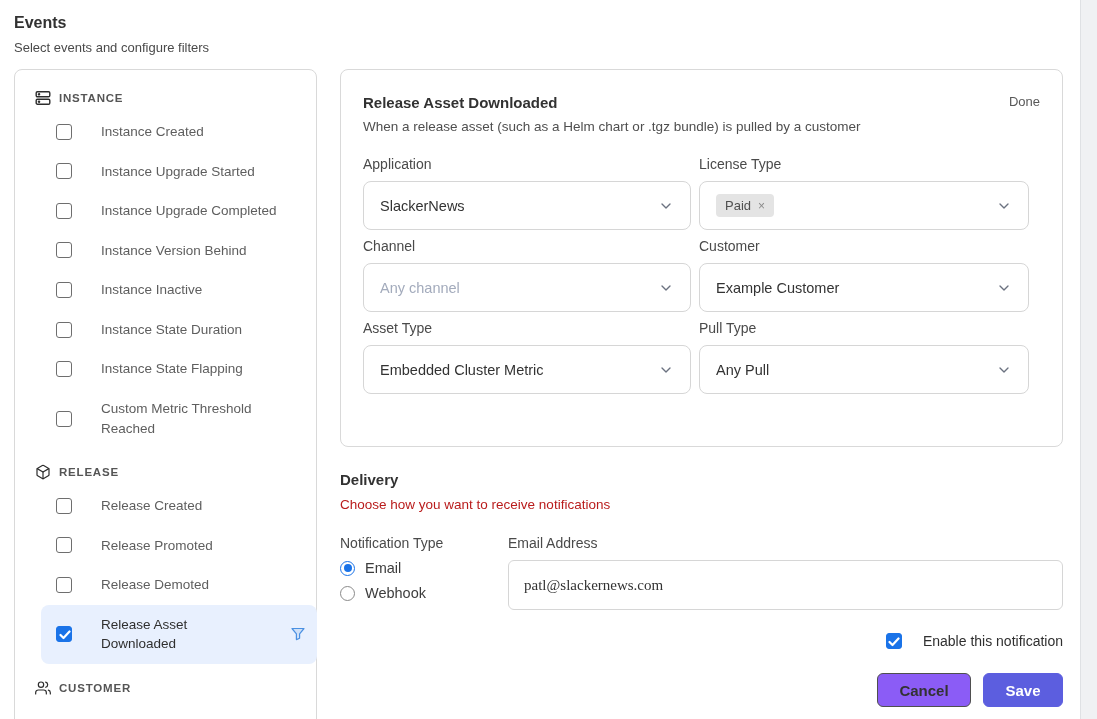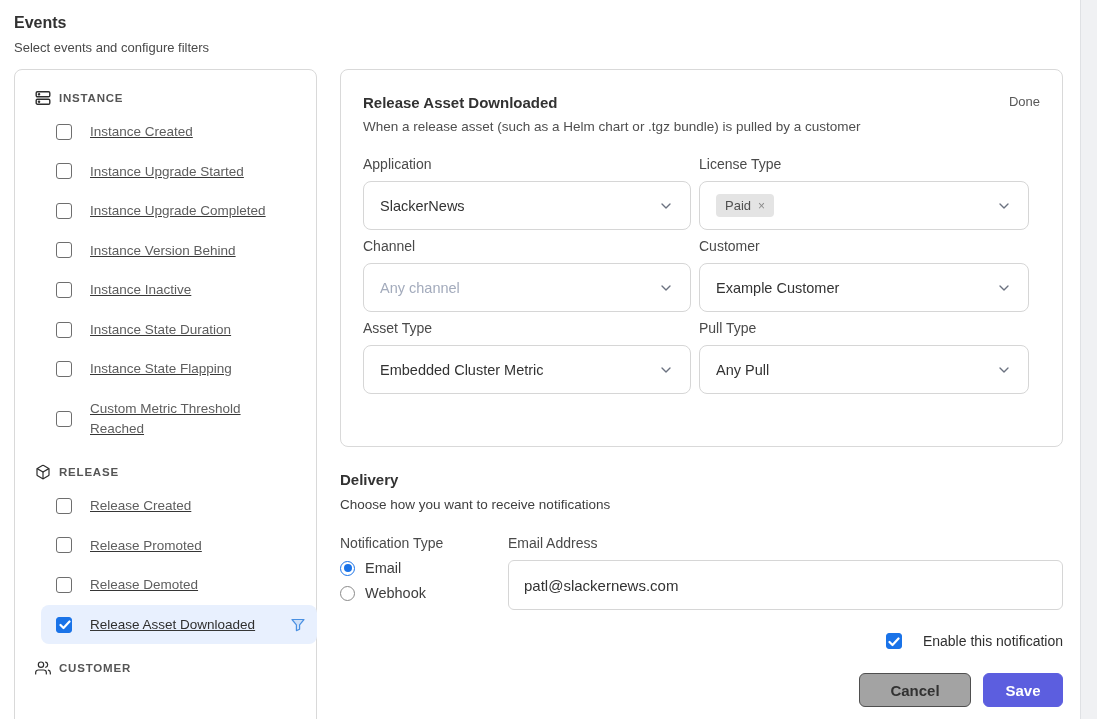--- a/index.html
+++ b/index.html
@@ -18,22 +18,22 @@
 
   
   .sidebar { position:absolute; left:14px; top:69px; width:303px; height:700px;
     border:1px solid #d9d9d9; border-radius:8px 8px 0 0; background:#fff;
     padding:20px 0 0 0; }
   .section-head { display:flex; align-items:center; gap:8px; padding:0 20px; margin-top:16px;
     font-size:11.5px; font-weight:700; letter-spacing:.8px; color:#555; }
   .section-head:first-child { margin-top:0; }
   .section-head .sicon { display:flex; color:#2d2d2d; }
   .items { margin:6px 0 2px 26px; width:276px; }
-  .item { display:flex; align-items:center; gap:18px; padding:10px 12px 10px 15px;
-    border-radius:8px;text-decoration:underline; }
+  .item { display:flex; align-items:center; gap:29px; padding:10px 12px 10px 15px;
+    border-radius:8px; }
   .item .lbl { font-size:13.5px; color:#5e5e5e; line-height:1.45; width:204px; }
   .item.selected { background:#e8f0fe; }
   .item.selected .lbl { color:#2f2f2f; width:auto; flex:1; }
   .cbx { width:16px; height:16px; flex:0 0 16px; border:1.5px solid #6e6e6e; border-radius:3px;
     background:#fff; position:relative; }
   .cbx.checked { background:#1a73e8; border-color:#1a73e8; }
   .cbx.checked svg { position:absolute; left:1.5px; top:2.5px; }
   .filter-ic { display:flex; flex:0 0 auto; }
 
   
@@ -51,43 +51,43 @@
   .fbox .val { flex:1; }
   .fbox .val.placeholder { color:#a3abbc; }
   .chev { display:flex; color:#6b7280; }
   .tag { background:#e4e4e4; border-radius:4px; padding:4px 9px; font-size:13px; color:#4f4f4f;
     display:inline-flex; align-items:center; gap:7px; }
   .tag .x { color:#8a8a8a; font-size:12px; }
 
   
   .delivery { position:absolute; left:340px; top:471px; width:723px; }
   .dl-title { font-size:15px; font-weight:700; color:#323232; }
-  .dl-sub { font-size:13.5px; color:#404040; margin-top:9px; }
+  .dl-sub { font-size:13.5px; color:#b91c1c; margin-top:9px; }
   .dl-row { display:flex; margin-top:23px; }
   .nt-col { width:168px; }
   .nt-label { font-size:14px; color:#4a4a4a; }
   .radio-row { display:flex; align-items:center; gap:10px; margin-top:9px; font-size:14.5px; color:#3d3d3d; }
   .radio { width:15px; height:15px; border-radius:50%; border:1.5px solid #8a8a8a; background:#fff;
     position:relative; flex:0 0 15px; }
   .radio.on { border-color:#1a73e8; }
   .radio.on::after { content:""; position:absolute; left:2.5px; top:2.5px; width:8px; height:8px;
     border-radius:50%; background:#1a73e8; }
   .em-col { flex:1; }
   .em-label { font-size:14px; color:#4a4a4a; }
   .em-input { margin-top:9px; width:555px; height:50px; border:1px solid #d6d6d6; border-radius:6px;
-    padding:0 15px; font-size:15px; color:#333; font-family:Liberation Sans, sans-serif; outline:none; }
+    padding:0 15px; font-size:15px; color:#333; font-family:Liberation Serif, serif; outline:none; }
 
   .enable-row { position:absolute; left:340px; top:633px; width:723px;
     display:flex; justify-content:flex-end; align-items:center; gap:21px; font-size:14px; color:#2f2f2f; }
   .btn-row { position:absolute; left:340px; top:673px; width:723px;
     display:flex; justify-content:flex-end; gap:12px; }
   .btn { height:34px; border-radius:6px; font-size:15px; font-weight:700; cursor:pointer;
     display:flex; align-items:center; justify-content:center;
     font-family:"Liberation Sans", sans-serif; }
-  .btn-cancel { width:112px; background:#a3a3a3; border:1px solid #4f4f4f; color:#323232;margin-left:27px; }
+  .btn-cancel { width:94px; background:#8b5cf6; border:1px solid #4f4f4f; color:#323232;margin-left:27px; }
   .btn-save { width:80px; background:#5c5edf; border:1px solid #5c5edf; color:#fff; }
 </style>
 </head>
 <body>
 
 <div class="stage">
 
   <div class="scroll-strip"></div>
 
   <div class="page-head">

